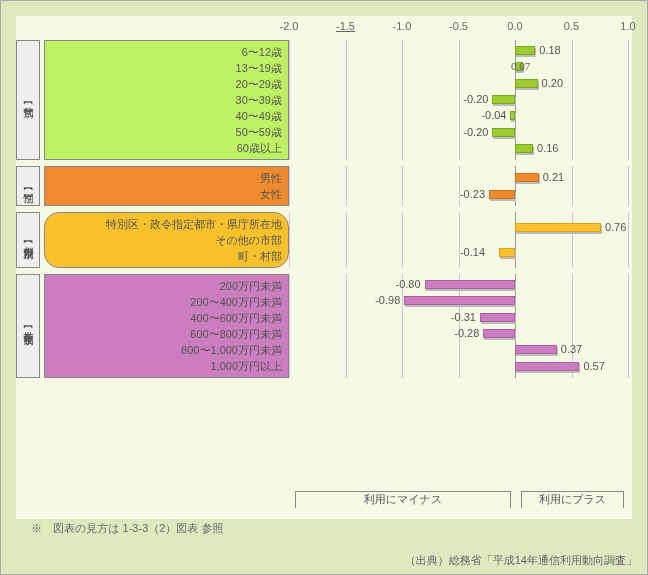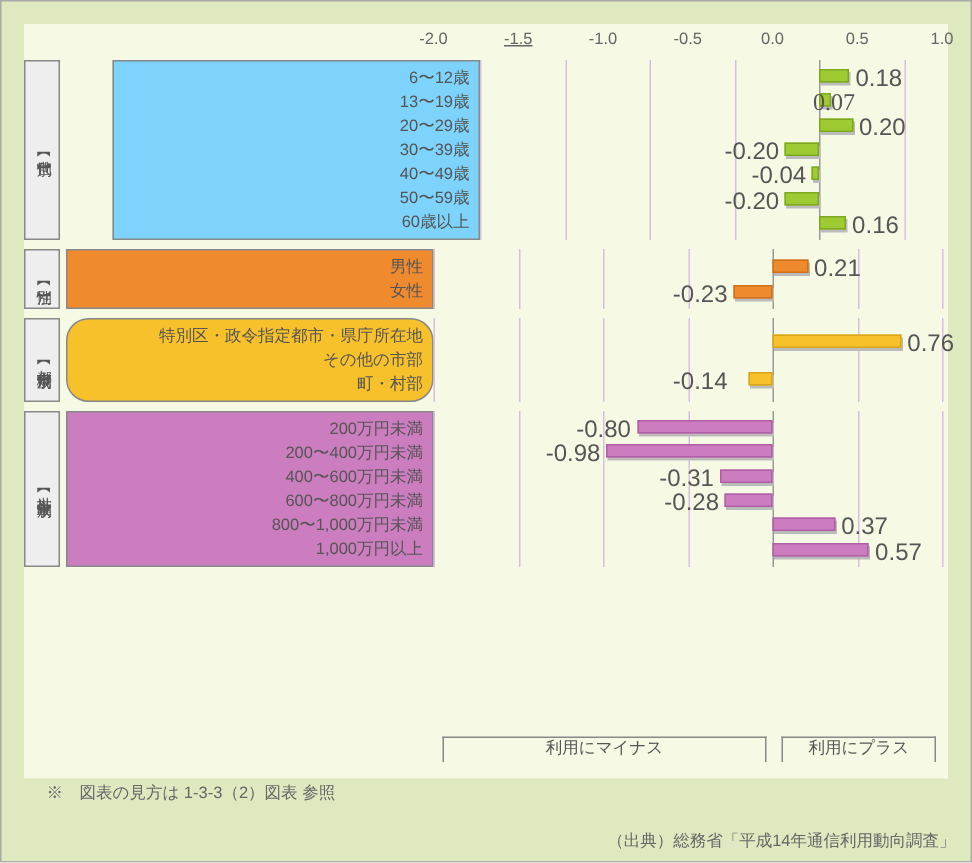--- a/index.html
+++ b/index.html
@@ -109,30 +109,30 @@
     box-sizing: border-box;
   }
   .bar-shadow {
     position: absolute;
     height: 9px;
     top: 4px;
     background: #bbb;
   }
   .val-label {
     position: absolute;
-    font-size: 16px;
+    font-size: 11px;
     color: #555;
     white-space: nowrap;
     top: 0;
   }
   .c-green  { background: #9ecb32; border: 1px solid #7ea820; }
   .c-orange { background: #ef8a2e; border: 1px solid #d0711c; }
   .c-yellow { background: #f7c12c; border: 1px solid #d8a518; }
   .c-pink   { background: #cc7dbf; border: 1px solid #b05ea6; }
-  .bg-green  { background: #7dd3fc; margin-left: 31px; }
+  .bg-green  { background: #bef264; }
   .bg-orange { background: #ef8a2e; }
   .bg-yellow { background: #f7c12c; border-radius: 15px; }
   .bg-pink   { background: #cc7dbf; }
   .bottom-axis {
     position: absolute;
     left: 0; right: 0;
     bottom: 0;
     height: 28px;
   }
   .bottom-seg {

